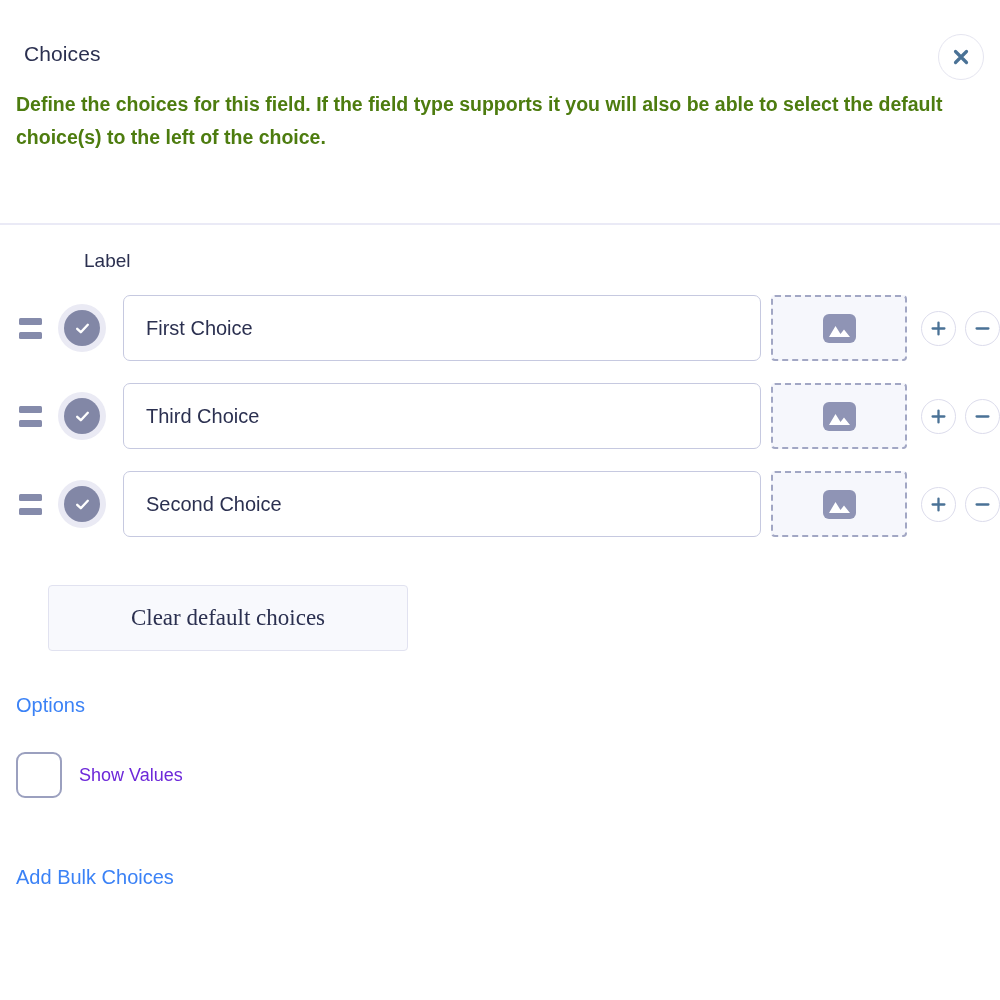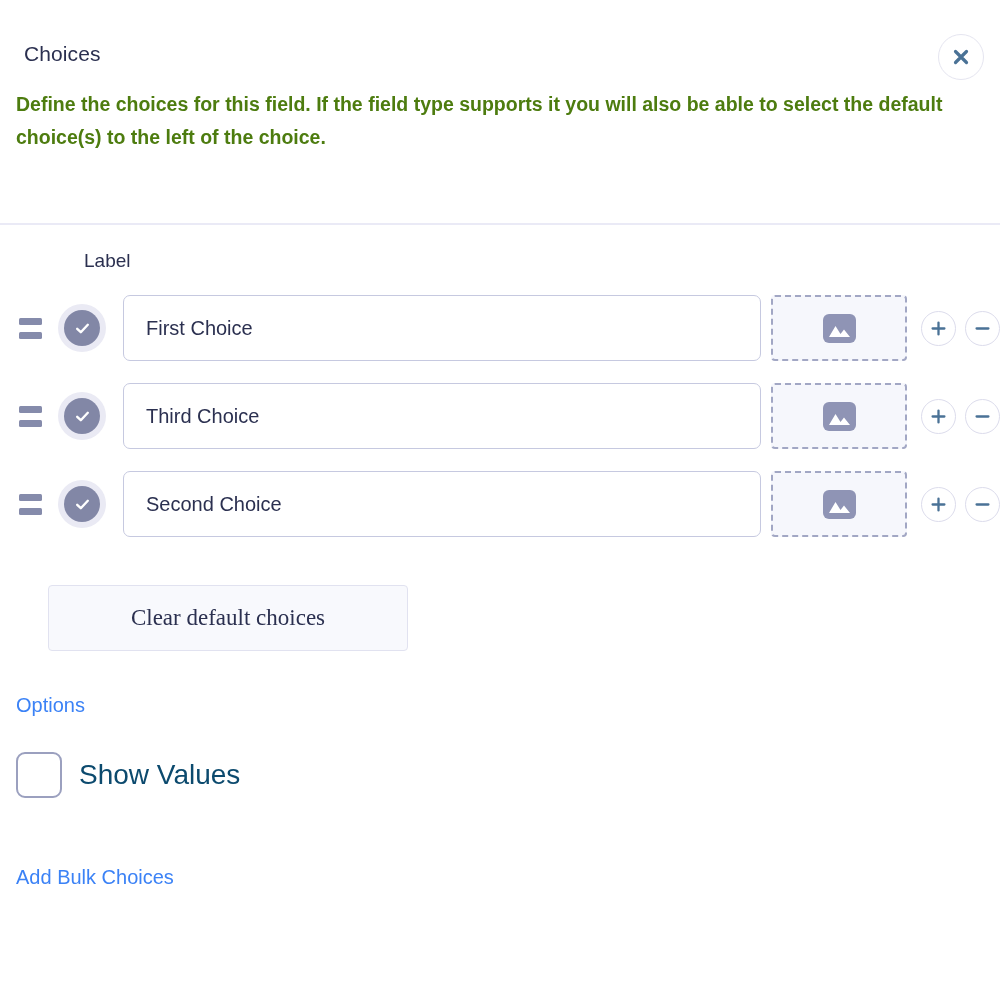--- a/index.html
+++ b/index.html
@@ -237,22 +237,22 @@
     height: 46px;
     min-width: 46px;
     border: 2px solid #9ba0bf;
     border-radius: 9px;
     background: #ffffff;
     cursor: pointer;
     padding: 0;
   }
   .option-label {
     margin-left: 17px;
-    font-size: 28px;
-    color: #0c4a6e;
+    font-size: 18px;
+    color: #6d28d9;
   }
 
   .bulk-add-button {
     position: absolute;
     left: 16px;
     top: 896px;
     width: 463px;
     height: 66px;
   }
 </style>

